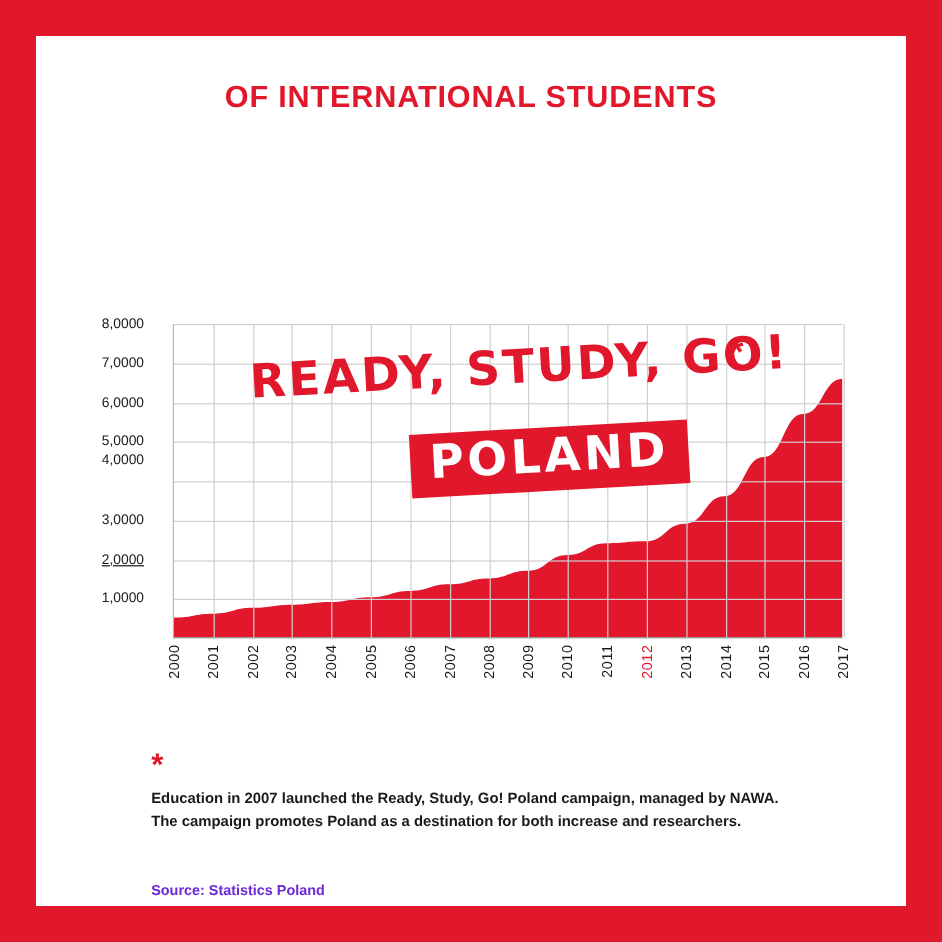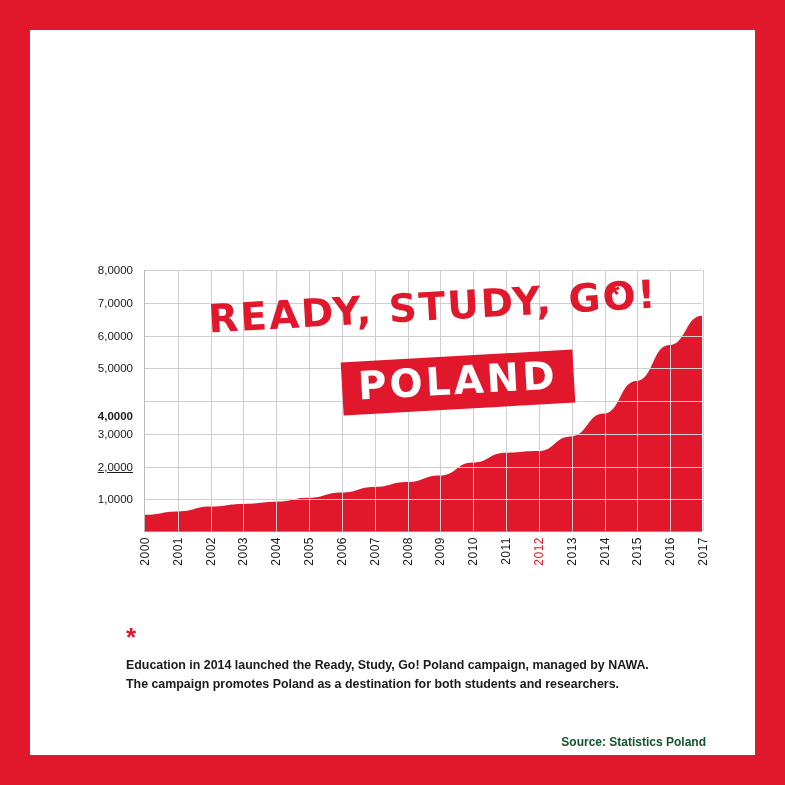--- a/index.html
+++ b/index.html
@@ -66,21 +66,21 @@
   .gridline-v {
     position: absolute;
     top: 0;
     height: 100%;
     width: 0;
     border-left: 1px solid #cfcfcf;
   }
   .ylabel {
     position: absolute;
     right: 100%;
-    margin-right: 12px;
+    margin-right: 25px;
     transform: translateY(-50%);
     font-size: 11.5px;
     color: #1a1a1a;
     white-space: nowrap;
   }
   .xlabel-wrap {
     position: absolute;
     top: 100%;
     width: 0;
     height: 0;
@@ -172,47 +172,47 @@
     font-size: 12.4px;
     line-height: 19px;
     color: #1a1a1a;
     font-weight: bold;
   }
   .source {
     position: absolute;
     left: 96px;
     top: 705px;
     width: 580px;
-    text-align: right;
     font-size: 12px;
     font-weight: bold;
-    color: #14532d;
+    color: #6d28d9;
   }
 </style>
 </head>
 <body>
 
 <div class="frame">
 
   <div class="title">
+    <div>OF INTERNATIONAL STUDENTS</div>
   </div>
 
   <div class="chart-area">
     <div class="plot" id="plot">
       <svg class="area-svg" id="area-svg" viewBox="0 0 558 262" preserveAspectRatio="none">
           <path d="M 0 245.625 C 16.41176470588235 245.625 16.41176470588235 242.35 32.8235294117647 242.35 C 49.23529411764706 242.35 49.23529411764706 237.4375 65.6470588235294 237.4375 C 82.05882352941177 237.4375 82.05882352941177 234.8175 98.47058823529413 234.8175 C 114.88235294117646 234.8175 114.88235294117646 232.525 131.2941176470588 232.525 C 147.70588235294116 232.525 147.70588235294116 228.595 164.11764705882354 228.595 C 180.5294117647059 228.595 180.5294117647059 223.35500000000002 196.94117647058826 223.35500000000002 C 213.3529411764706 223.35500000000002 213.3529411764706 217.7875 229.76470588235293 217.7875 C 246.17647058823528 217.7875 246.17647058823528 212.875 262.5882352941176 212.875 C 279 212.875 279 206.325 295.4117647058824 206.325 C 311.82352941176475 206.325 311.82352941176475 193.225 328.2352941176471 193.225 C 344.6470588235294 193.225 344.6470588235294 183.4 361.05882352941177 183.4 C 377.47058823529414 183.4 377.47058823529414 181.7625 393.8823529411765 181.7625 C 410.29411764705884 181.7625 410.29411764705884 167.025 426.70588235294116 167.025 C 443.11764705882354 167.025 443.11764705882354 144.1 459.52941176470586 144.1 C 475.9411764705882 144.1 475.9411764705882 111.35000000000002 492.35294117647055 111.35000000000002 C 508.7647058823529 111.35000000000002 508.7647058823529 75.32499999999999 525.1764705882352 75.32499999999999 C 541.5882352941176 75.32499999999999 541.5882352941176 45.85000000000002 558 45.85000000000002 L 558 262 L 0 262 Z" fill="#e1172c"></path>
         </svg>
     <div class="gridline-h" style="top: 229.25px;"></div>
         <div class="ylabel" style="top: 229.25px;">1,0000</div>
         <div class="gridline-h" style="top: 196.5px;"></div>
         <div class="ylabel" style="top: 196.5px; text-decoration: underline;">2,0000</div>
         <div class="gridline-h" style="top: 163.75px;"></div>
         <div class="ylabel" style="top: 163.75px;">3,0000</div>
         <div class="gridline-h" style="top: 131px;"></div>
-        <div class="ylabel" style="top: 146px; font-weight: bold;">4,0000</div>
+        <div class="ylabel" style="top: 114px;">4,0000</div>
         <div class="gridline-h" style="top: 98.25px;"></div>
         <div class="ylabel" style="top: 98.25px;">5,0000</div>
         <div class="gridline-h" style="top: 65.5px;"></div>
         <div class="ylabel" style="top: 65.5px;">6,0000</div>
         <div class="gridline-h" style="top: 32.75px;"></div>
         <div class="ylabel" style="top: 32.75px;">7,0000</div>
         <div class="gridline-h" style="top: 0px;"></div>
         <div class="ylabel" style="top: 0px;">8,0000</div>
         <div class="xlabel-wrap" style="left: 0px;">
           <span>2000</span>
@@ -291,19 +291,19 @@
   <div class="logo">
     <div class="logo-line1">READY, STUDY, GO!</div>
     <div class="logo-star">*</div>
     <div class="logo-box">
       <div class="logo-line2">POLAND</div>
     </div>
   </div>
 
   <div class="footnote">
     <div class="footnote-star">*</div>
-    <div class="footnote-text">Education in 2014 launched the Ready, Study, Go! Poland campaign, managed by NAWA.</div>
-    <div class="footnote-text">The campaign promotes Poland as a destination for both students and researchers.</div>
+    <div class="footnote-text">Education in 2007 launched the Ready, Study, Go! Poland campaign, managed by NAWA.</div>
+    <div class="footnote-text">The campaign promotes Poland as a destination for both increase and researchers.</div>
   </div>
 
   <div class="source">Source: Statistics Poland</div>
 
 </div>
 
 </body></html>

